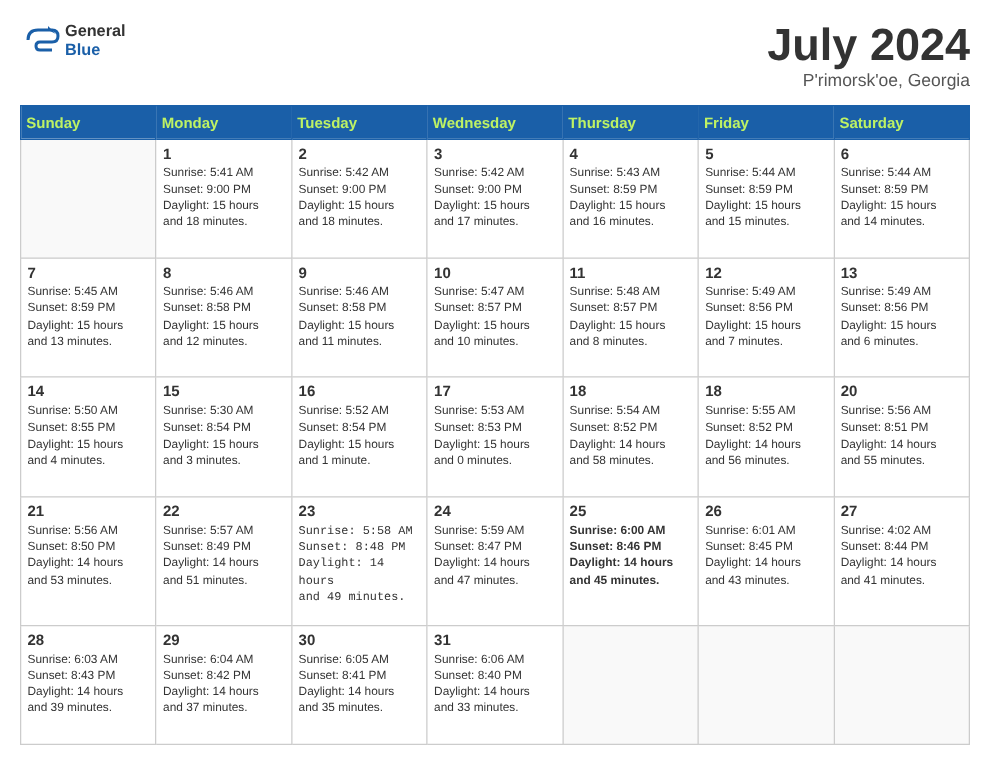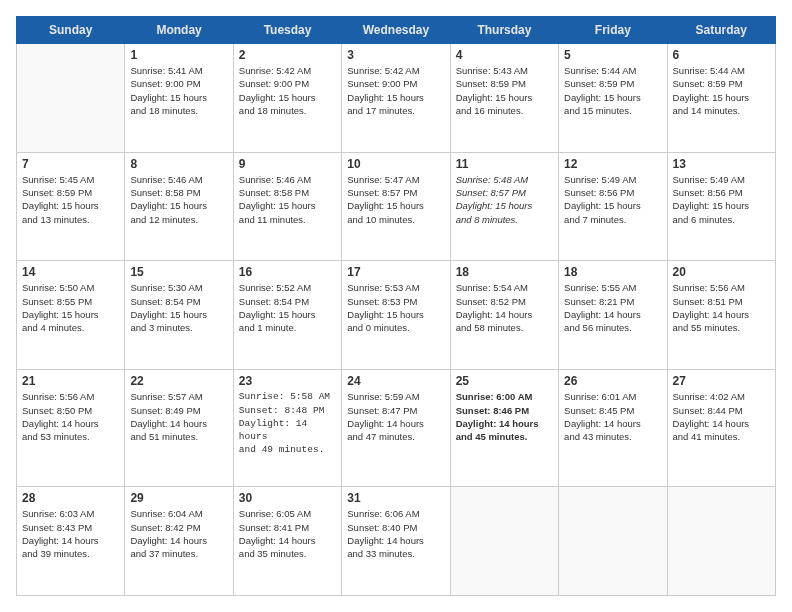--- a/index.html
+++ b/index.html
@@ -56,23 +56,23 @@
     }
     .calendar {
       flex: 1;
       border: 1px solid #ccc;
       border-collapse: collapse;
       width: 100%;
       table-layout: fixed;
     }
     .calendar th {
       background-color: #1a5fa8;
-      color: #e5e5e5;
+      color: #bef264;
       padding: 6px 4px;
-      text-align: center;
+      text-align: left;
       font-size: 12px;
       font-weight: bold;
       border: 1px solid #1a5fa8;
     }
     .calendar td {
       border: 1px solid #ccc;
       vertical-align: top;
       padding: 4px 5px;
       height: 85px;
     }
@@ -89,20 +89,36 @@
       line-height: 1.4;
     }
     .empty-cell {
       background: #f9f9f9;
     }
   </style>
 </head>
 <body>
 
 <div class="page">
+  <div class="header">
+    <div class="logo">
+      <svg class="logo-icon" viewBox="0 0 40 40">
+        <path d="M8 20 Q8 10 18 10 L32 10 Q38 10 38 16 Q38 22 32 22 L20 22 Q16 22 16 26 Q16 30 20 30 L32 30" fill="none" stroke="#1a5fa8" stroke-width="3"></path>
+        <path d="M28 6 L36 14 L28 10 Z" fill="#1a5fa8"></path>
+      </svg>
+      <div class="logo-text">
+        <span class="logo-general">General</span>
+        <span class="logo-blue">Blue</span>
+      </div>
+    </div>
+    <div class="title-block">
+      <div class="month-title">July 2024</div>
+      <div class="location">P'rimorsk'oe, Georgia</div>
+    </div>
+  </div>
 
   <table class="calendar">
     <thead>
       <tr>
         <th>Sunday</th>
         <th>Monday</th>
         <th>Tuesday</th>
         <th>Wednesday</th>
         <th>Thursday</th>
         <th>Friday</th>
@@ -179,21 +195,21 @@
           </td>
           <td>
             <span class="day-num">10</span>
             <div class="day-info" style="white-space: pre-line;">Sunrise: 5:47 AM
 Sunset: 8:57 PM
 Daylight: 15 hours
 and 10 minutes.</div>
           </td>
           <td>
             <span class="day-num">11</span>
-            <div class="day-info" style="white-space: pre-line; font-style: italic;">Sunrise: 5:48 AM
+            <div class="day-info" style="white-space: pre-line;">Sunrise: 5:48 AM
 Sunset: 8:57 PM
 Daylight: 15 hours
 and 8 minutes.</div>
           </td>
           <td>
             <span class="day-num">12</span>
             <div class="day-info" style="white-space: pre-line;">Sunrise: 5:49 AM
 Sunset: 8:56 PM
 Daylight: 15 hours
 and 7 minutes.</div>
@@ -238,21 +254,21 @@
           <td>
             <span class="day-num">18</span>
             <div class="day-info" style="white-space: pre-line;">Sunrise: 5:54 AM
 Sunset: 8:52 PM
 Daylight: 14 hours
 and 58 minutes.</div>
           </td>
           <td>
             <span class="day-num">18</span>
             <div class="day-info" style="white-space: pre-line;">Sunrise: 5:55 AM
-Sunset: 8:21 PM
+Sunset: 8:52 PM
 Daylight: 14 hours
 and 56 minutes.</div>
           </td>
           <td>
             <span class="day-num">20</span>
             <div class="day-info" style="white-space: pre-line;">Sunrise: 5:56 AM
 Sunset: 8:51 PM
 Daylight: 14 hours
 and 55 minutes.</div>
           </td>

